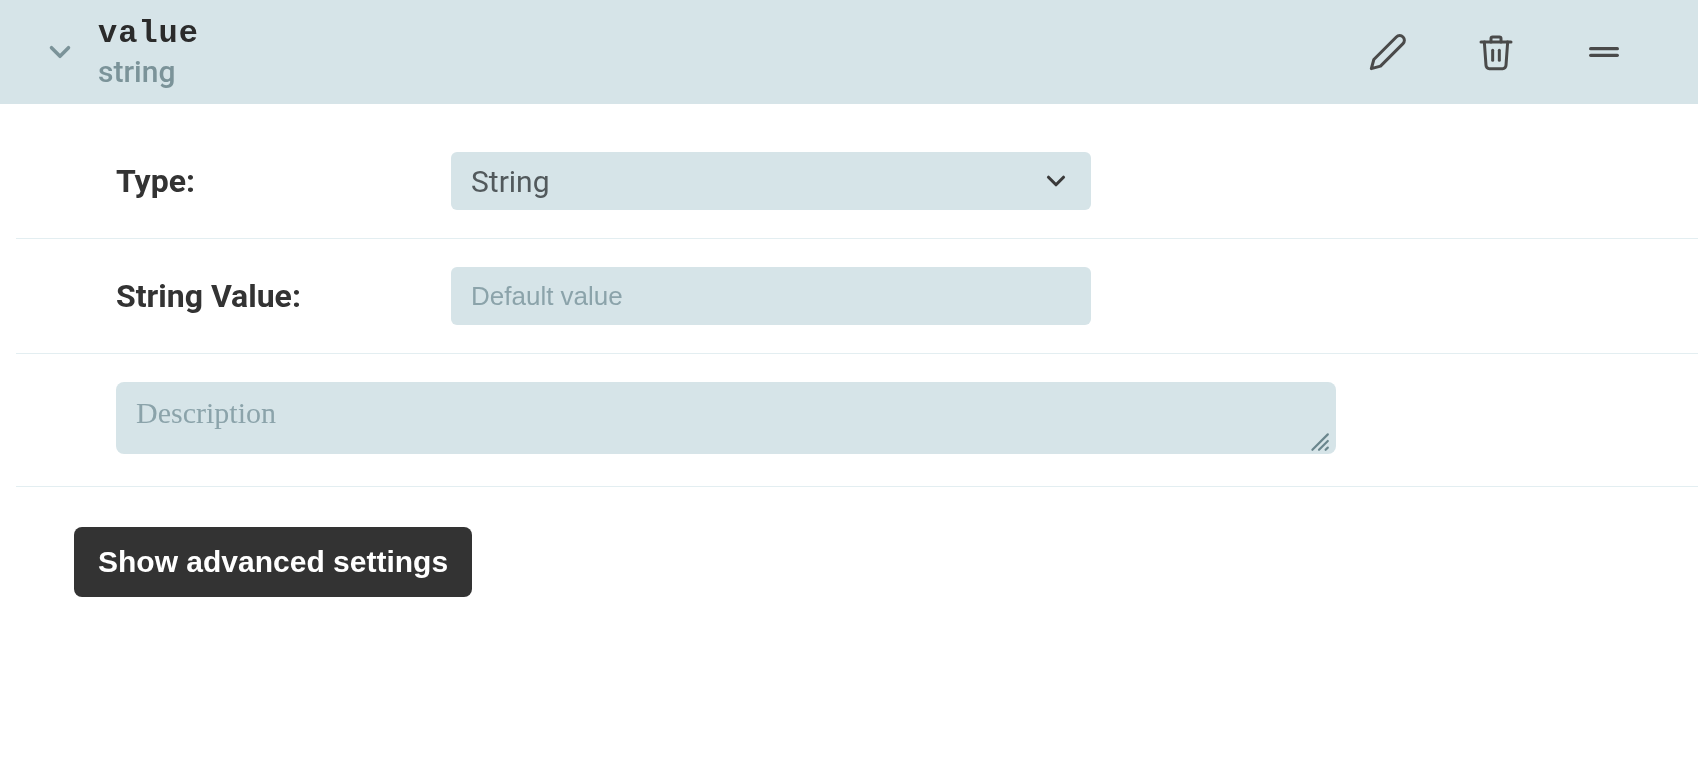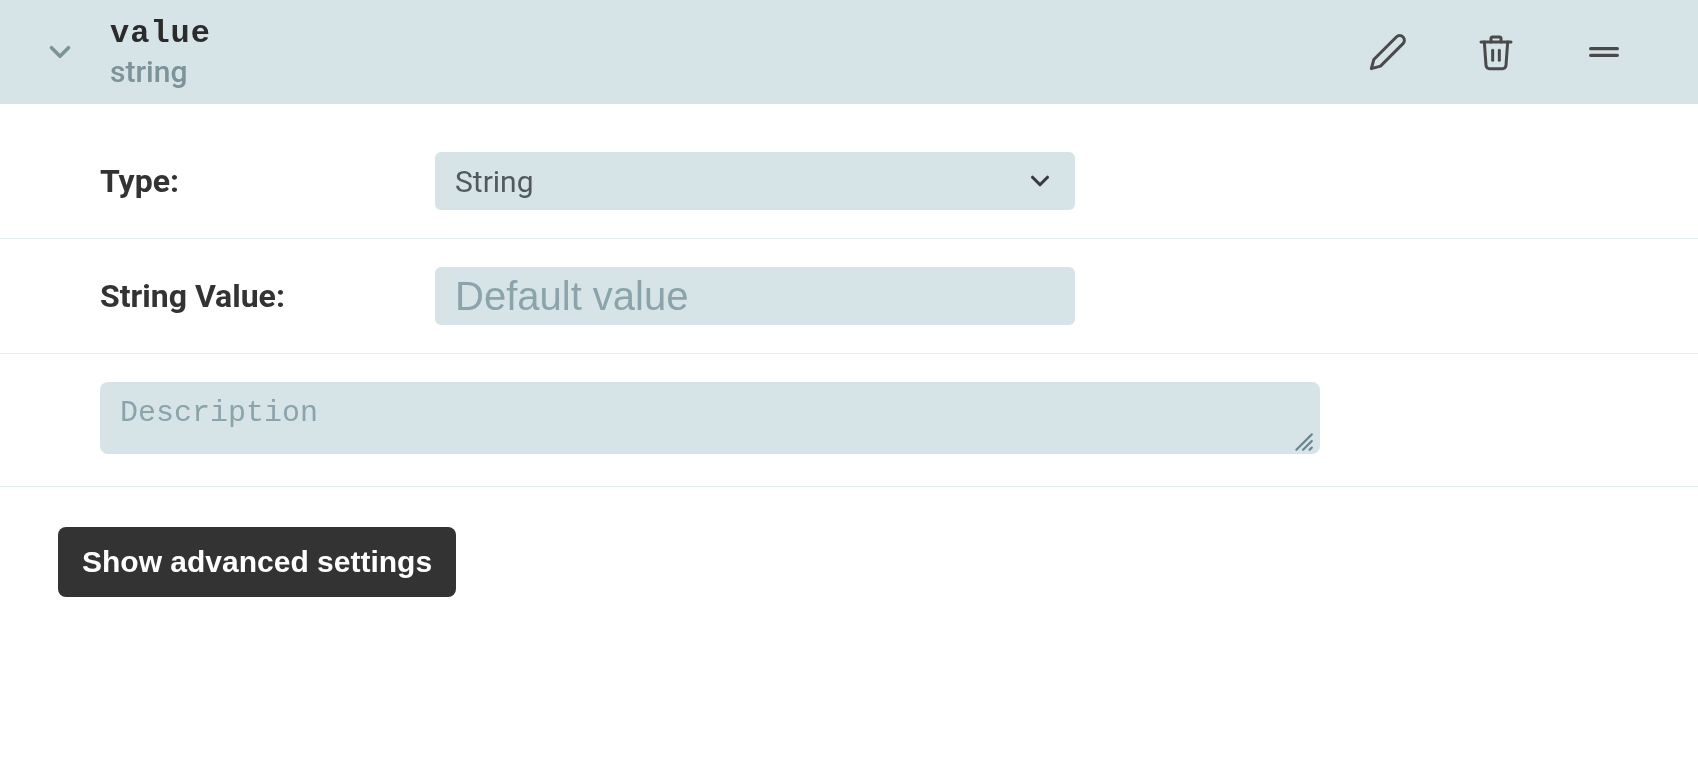--- a/index.html
+++ b/index.html
@@ -8,21 +8,21 @@
     background: #ffffff;
     color: #333;
     width: 1698px;
   }
 
   .header {
     display: flex;
     align-items: center;
     background: #d6e4e8;
     padding: 12px 30px 12px 30px;
-    gap: 20px;
+    gap: 8px;
     height: 104px;
   }
   .collapse-wrap {
     width: 60px;
     display:flex;
     justify-content:center;
     align-items:center;
   }
   .title-block {
     flex: 1;
@@ -52,21 +52,21 @@
     background: none;
     border: none;
     cursor: pointer;
     padding: 4px;
     display:flex;
     align-items:center;
     justify-content:center;
   }
 
   .form-body {
-    padding: 0 0 40px 0;
+    padding: 0 0 40px 16px;
   }
   .form-row {
     display: flex;
     align-items: center;
     padding: 28px 100px 28px 100px;
     border-bottom: 1px solid #e3eef1;
     gap: 20px;
   }
   .form-row.first { padding-top: 48px; }
   .form-label {
@@ -99,21 +99,21 @@
     justify-content:space-between;
     cursor:pointer;
   }
   .text-input {
     width: 640px;
     height: 58px;
     background: #d6e4e8;
     border: none;
     border-radius: 6px;
     padding: 0 20px;
-    font-size: 40px;
+    font-size: 26px;
     color: #333;
   }
   .text-input::placeholder { color: #8ba3aa; }
 
   .checkbox {
     width: 50px;
     height: 50px;
     border: 3px solid #b7cdd3;
     border-radius: 8px;
     background: #fff;
@@ -125,21 +125,21 @@
     position: relative;
   }
   .textarea {
     width: 100%;
     height: 72px;
     background: #d6e4e8;
     border: none;
     border-radius: 8px;
     padding: 14px 20px;
     font-size: 30px;
-    font-family: Liberation Mono, monospace;
+    font-family: Liberation Serif, serif;
     color: #333;
     resize: none;
   }
   .textarea::placeholder { color: #8ba3aa; }
   .resize-grip {
     position: absolute;
     right: 6px;
     bottom: 6px;
     pointer-events: none;
   }

